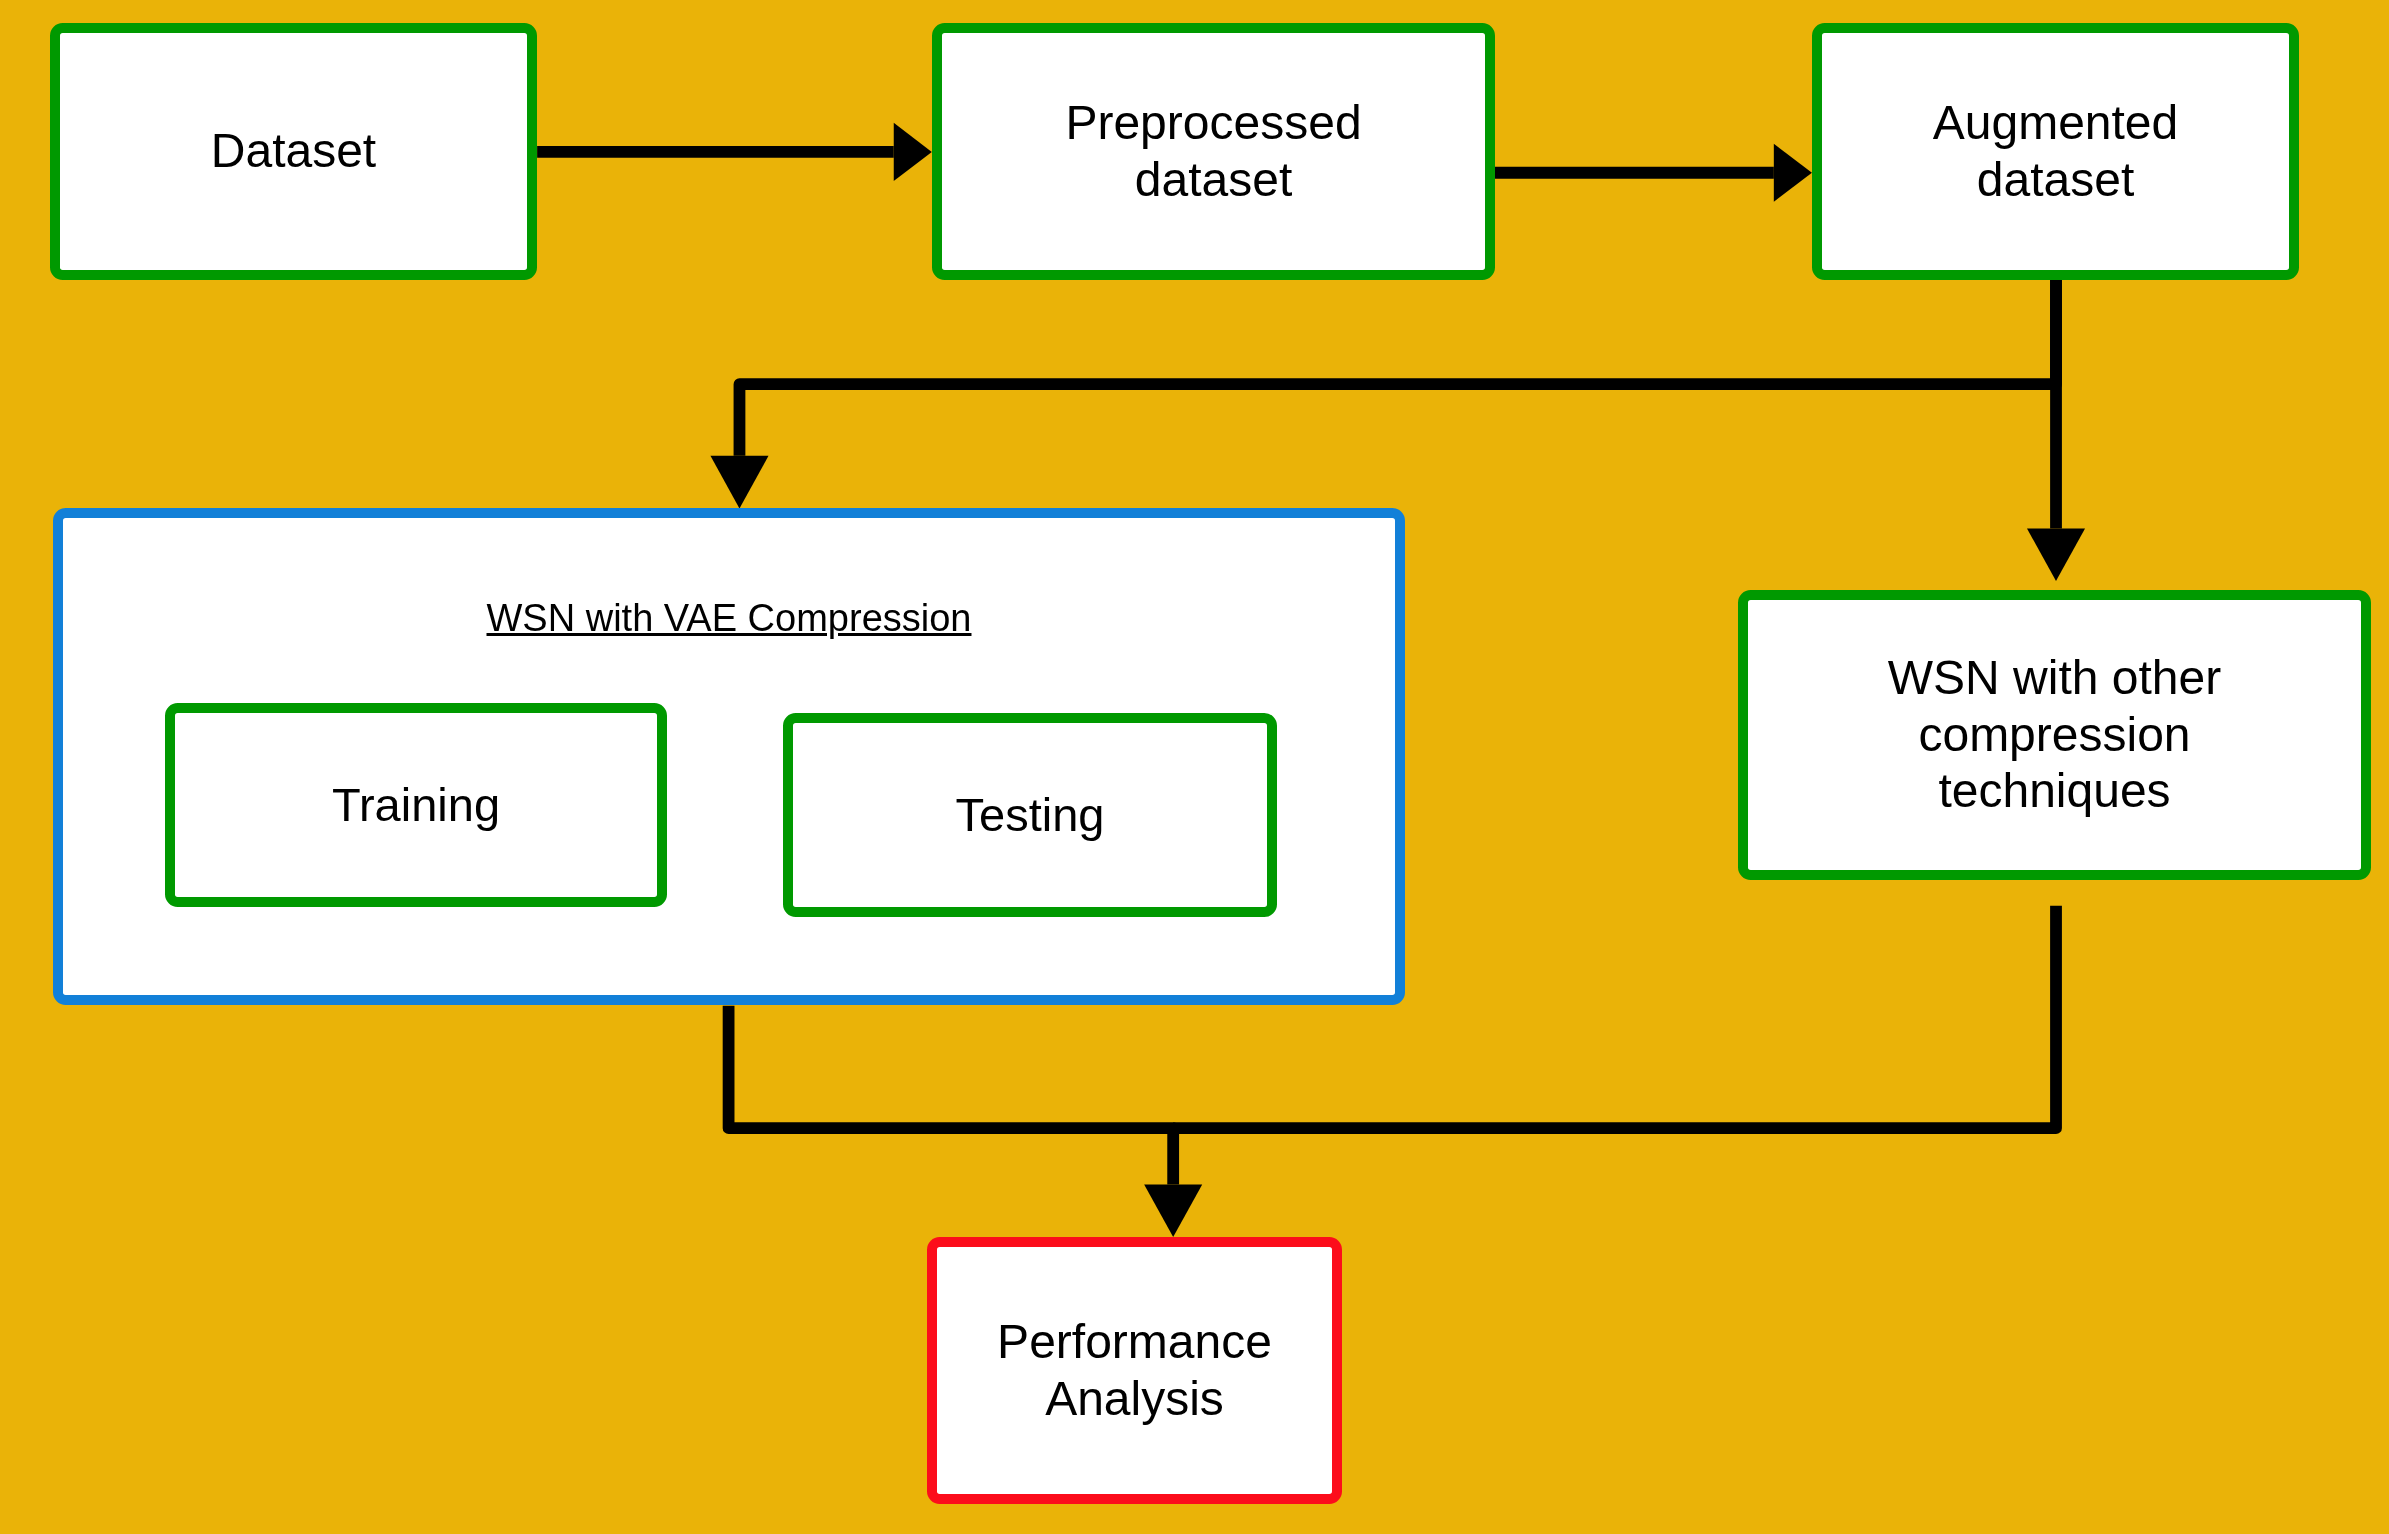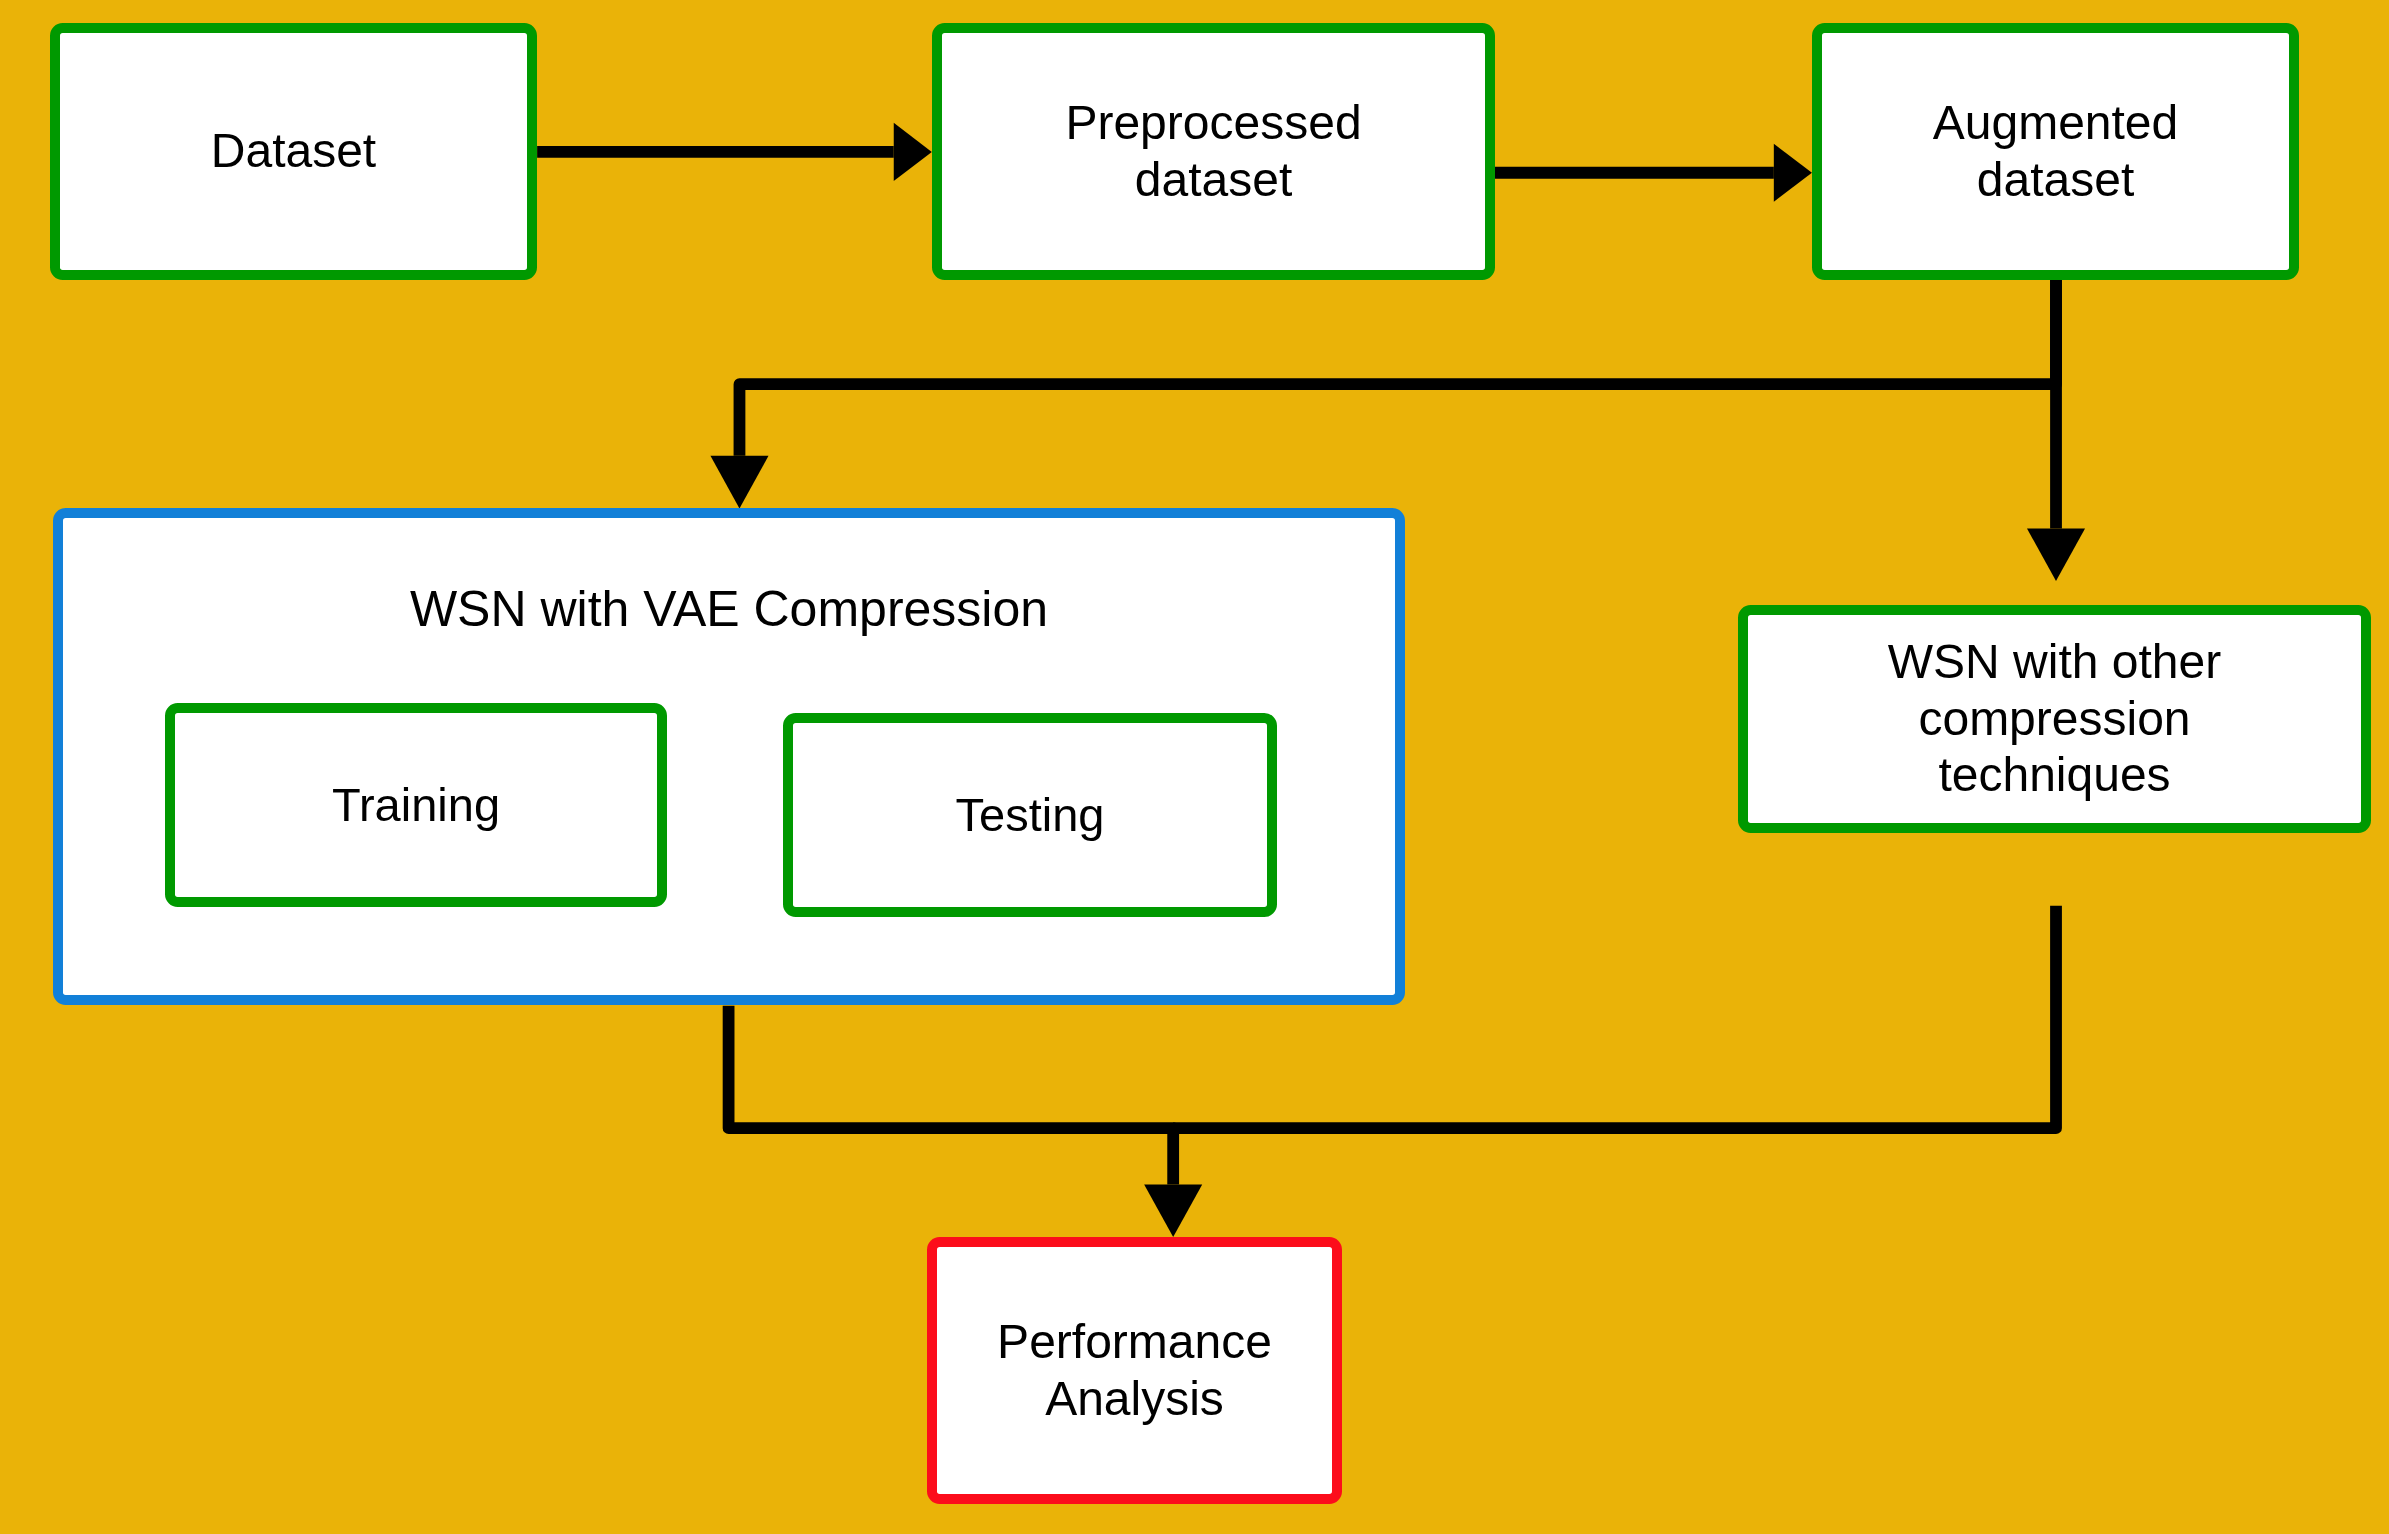--- a/index.html
+++ b/index.html
@@ -52,24 +52,24 @@
     text-align: center;
     color: #000000;
     white-space: pre-line;
   }
   
   #node-dataset       { left: 50px;   top: 23px;   width: 487px;  height: 257px;  font-size: 48px; }
   #node-preprocessed  { left: 932px; top: 23px;   width: 563px;  height: 257px;  font-size: 48px; }
   #node-augmented     { left: 1812px; top: 23px;   width: 487px;  height: 257px;  font-size: 48px; }
   
   #node-wsn-vae       { left: 53px;   top: 508px;  width: 1352px; height: 497px; }
-  #group-title-wsn-vae{ top: 62px;    font-size: 50px; }
+  #group-title-wsn-vae{ top: 78px;    font-size: 38px; text-decoration: underline; }
   #node-training      { left: 138px;  top: 703px;  width: 502px;  height: 204px;  font-size: 47px; margin-left: 27px; }
   #node-testing       { left: 783px;  top: 703px;  width: 494px;  height: 204px;  font-size: 47px; margin-top: 10px; }
-  #node-wsn-other     { left: 1738px; top: 605px;  width: 633px;  height: 228px;  font-size: 48px; }
+  #node-wsn-other     { left: 1738px; top: 590px;  width: 633px;  height: 290px;  font-size: 48px; }
   
   #node-performance   { left: 927px; top: 1237px; width: 415px;  height: 267px;  font-size: 48px; }
 
   
   .edge {
     position: absolute;
     pointer-events: none;
     overflow: visible;
   }
   .edge path, .edge line {

